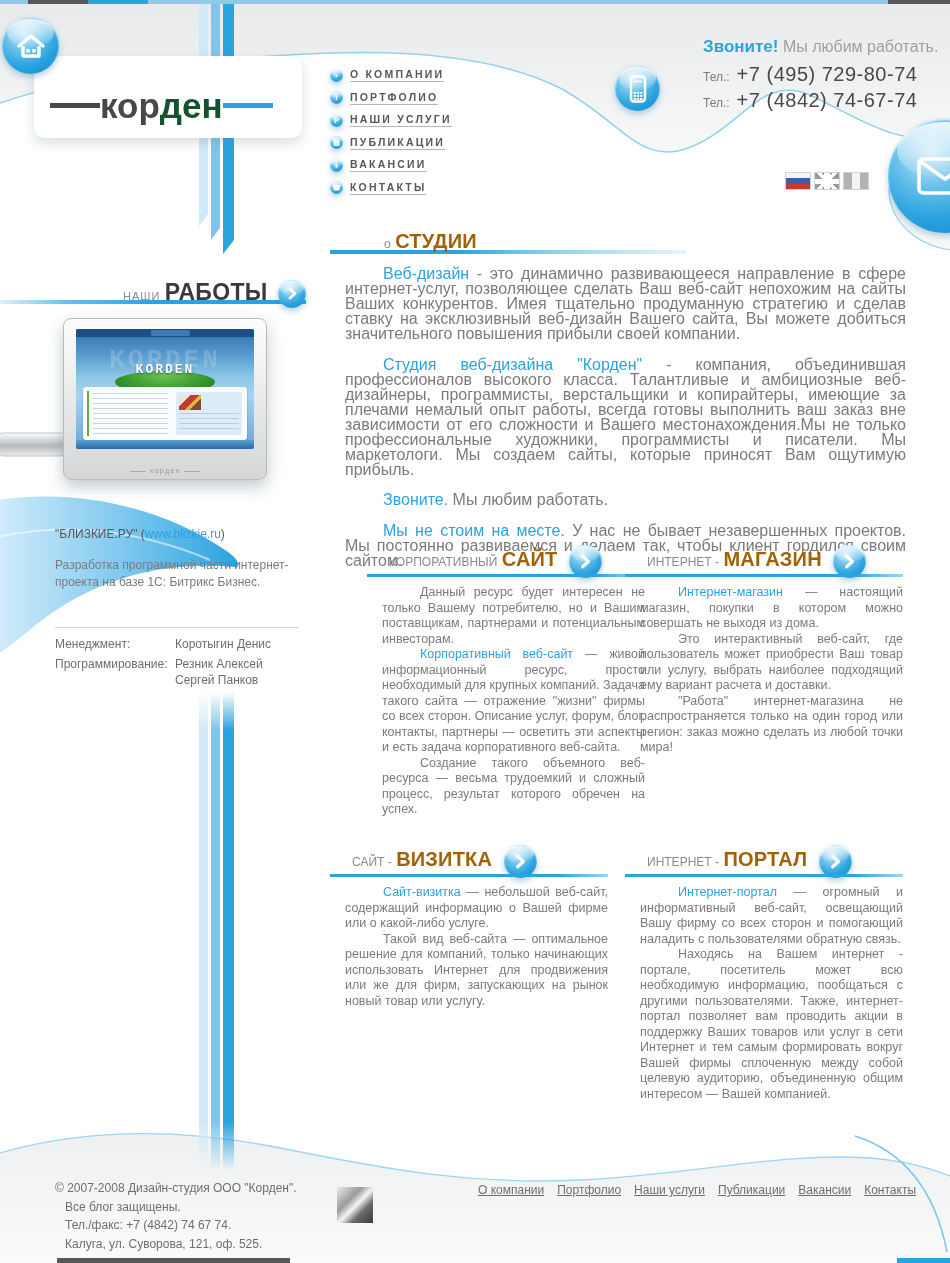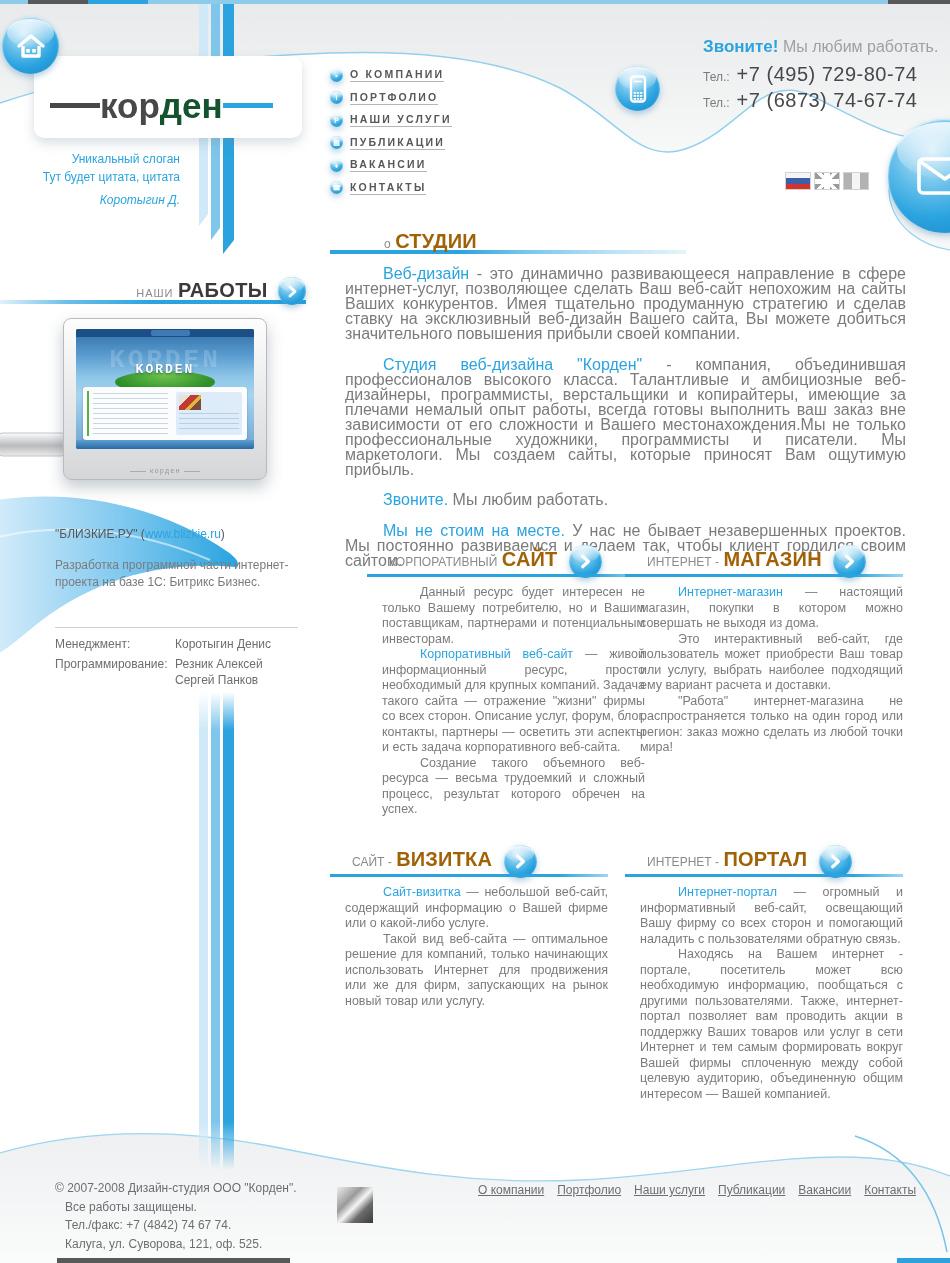--- a/index.html
+++ b/index.html
@@ -57,21 +57,21 @@
      linear-gradient(45deg,transparent 43%,#fff 43%,#fff 57%,transparent 57%),
      linear-gradient(-45deg,transparent 43%,#fff 43%,#fff 57%,transparent 57%),#9b9b9d;}
   .flag-blank{display:flex;}
   .flag-blank i{display:block;width:33.3%;height:100%;}
   .flag-blank i:nth-child(1),.flag-blank i:nth-child(3){background:#b2b2b4;}
   .flag-blank i:nth-child(2){background:#f4f4f4;}
 
   
   .works-head{left:0;top:279px;width:306px;text-align:right;white-space:nowrap;}
   .works-head .sm{font-size:11px;color:#8a8a8c;letter-spacing:1px;}
-  .works-head .bg{font-size:20px;font-weight:bold;color:#3a3a3c;letter-spacing:.3px;}
+  .works-head .bg{font-size:23px;font-weight:bold;color:#3a3a3c;letter-spacing:.3px;}
   .works-head .arrow{width:28px;height:28px;vertical-align:middle;margin-left:6px;top:-2px;}
   .works-underline{left:0;top:300px;width:306px;height:4px;
      background:linear-gradient(90deg,rgba(42,163,223,.15),rgba(42,163,223,.7) 22%,#2aa3df 50%,#2aa3df);}
   .monitor{left:63px;top:318px;width:202px;height:160px;border-radius:8px;
      background:linear-gradient(#fdfdfd,#d5d6d8);border:1px solid #b9babc;
      box-shadow:0 7px 16px rgba(60,80,95,.30);cursor:pointer;font-family:Liberation Mono, monospace;}
   .scr{position:absolute;left:12px;top:10px;right:12px;height:120px;border-radius:2px;overflow:hidden;
      background:linear-gradient(180deg,#2f6ea8 0%,#5a9ccf 22%,#8ec6e8 40%,#a8d4ee 55%,#6ca6d4 100%);}
   .scr .topstrip{position:absolute;left:0;top:0;right:0;height:8px;background:#1c4f86;}
   .scr .tab{position:absolute;left:42%;top:1px;width:22%;height:6px;background:#3f7ab4;border-radius:2px;}
@@ -220,25 +220,20 @@
   </div>
 
   <div class="abs logo-band z1"></div>
   <div class="abs logo z2">
     <span class="dash" style="background:#48484a;"></span>
     <span class="t t1">кор</span>
     <span class="t t2">ден</span>
     <span class="dash" style="background:#2aa3df;"></span>
   </div>
 
-  <div class="abs slogan z2">
-    <div>Уникальный слоган</div>
-    <div>Тут будет цитата, цитата</div>
-    <div class="author">Коротыгин Д.</div>
-  </div>
 
   <nav class="abs mainnav z2">
     <div class="itm">
       <span class="ndot ball">
           <span class="gloss"></span>
           <b>•</b>
         </span>
       <span class="lbl">О КОМПАНИИ</span>
       </div>
     <div class="itm">
@@ -281,21 +276,21 @@
   <div class="abs callline z2">
     <span class="acc">Звоните!</span>
     <span class="rest">Мы любим работать.</span>
   </div>
   <div class="abs phone-row z2" style="top:63px;">
     <span class="tl">Тел.:</span>
     <span class="tn">+7 (495) 729-80-74</span>
   </div>
   <div class="abs phone-row z2" style="top:89px;">
     <span class="tl">Тел.:</span>
-    <span class="tn">+7 (6873) 74-67-74</span>
+    <span class="tn">+7 (4842) 74-67-74</span>
   </div>
 
   <div class="abs phoneico ball z2">
     <span class="gloss"></span>
     <svg width="18" height="28" viewBox="0 0 18 28">
       <rect x="2" y="1.5" width="14" height="25" rx="3" fill="none" stroke="#fff" stroke-width="2.4"></rect>
       <line x1="5" y1="6.5" x2="13" y2="6.5" stroke="#fff" stroke-width="1.6"></line>
       <g fill="#fff">
         <rect x="4.6" y="17" width="2.4" height="1.8"></rect>
           <rect x="7.8" y="17" width="2.4" height="1.8"></rect>
@@ -464,21 +459,21 @@
       <span class="svc-underline"></span>
     </div>
     <div class="sbody">
       <p><span class="lead">Интернет-портал</span><span> — огромный и информативный веб-сайт, освещающий Вашу фирму со всех сторон и помогающий наладить с пользователями обратную связь.</span></p>
       <p>Находясь на Вашем интернет - портале, посетитель может всю необходимую информацию, пообщаться с другими пользователями. Также, интернет-портал позволяет вам проводить акции в поддержку Ваших товаров или услуг в сети Интернет и тем самым формировать вокруг Вашей фирмы сплоченную между собой целевую аудиторию, объединенную общим интересом — Вашей компанией.</p>
     </div>
   </div>
 
   <div class="abs copy z2">
     <div>© 2007-2008 Дизайн-студия ООО "Корден".</div>
-    <div>Все работы защищены.</div>
+    <div>Все блог защищены.</div>
     <div>Тел./факс: +7 (4842) 74 67 74.</div>
     <div>Калуга, ул. Суворова, 121, оф. 525.</div>
   </div>
   <div class="abs fsquare z2"></div>
   <div class="abs fnav z2">
     <span>О компании</span>
     <span>Портфолио</span>
     <span>Наши услуги</span>
     <span>Публикации</span>
     <span>Вакансии</span>

